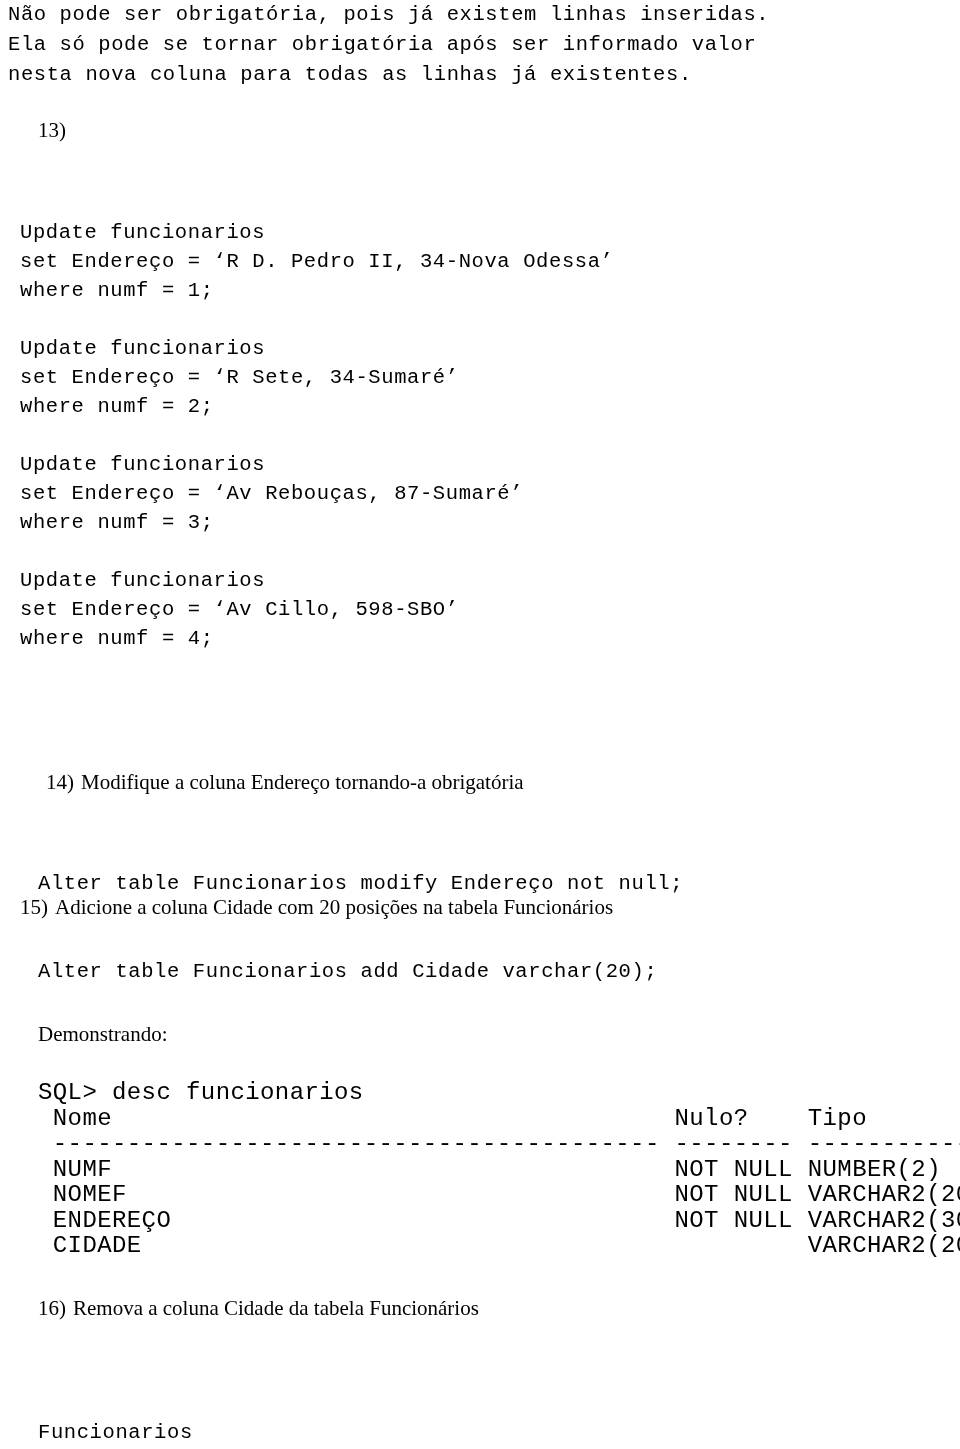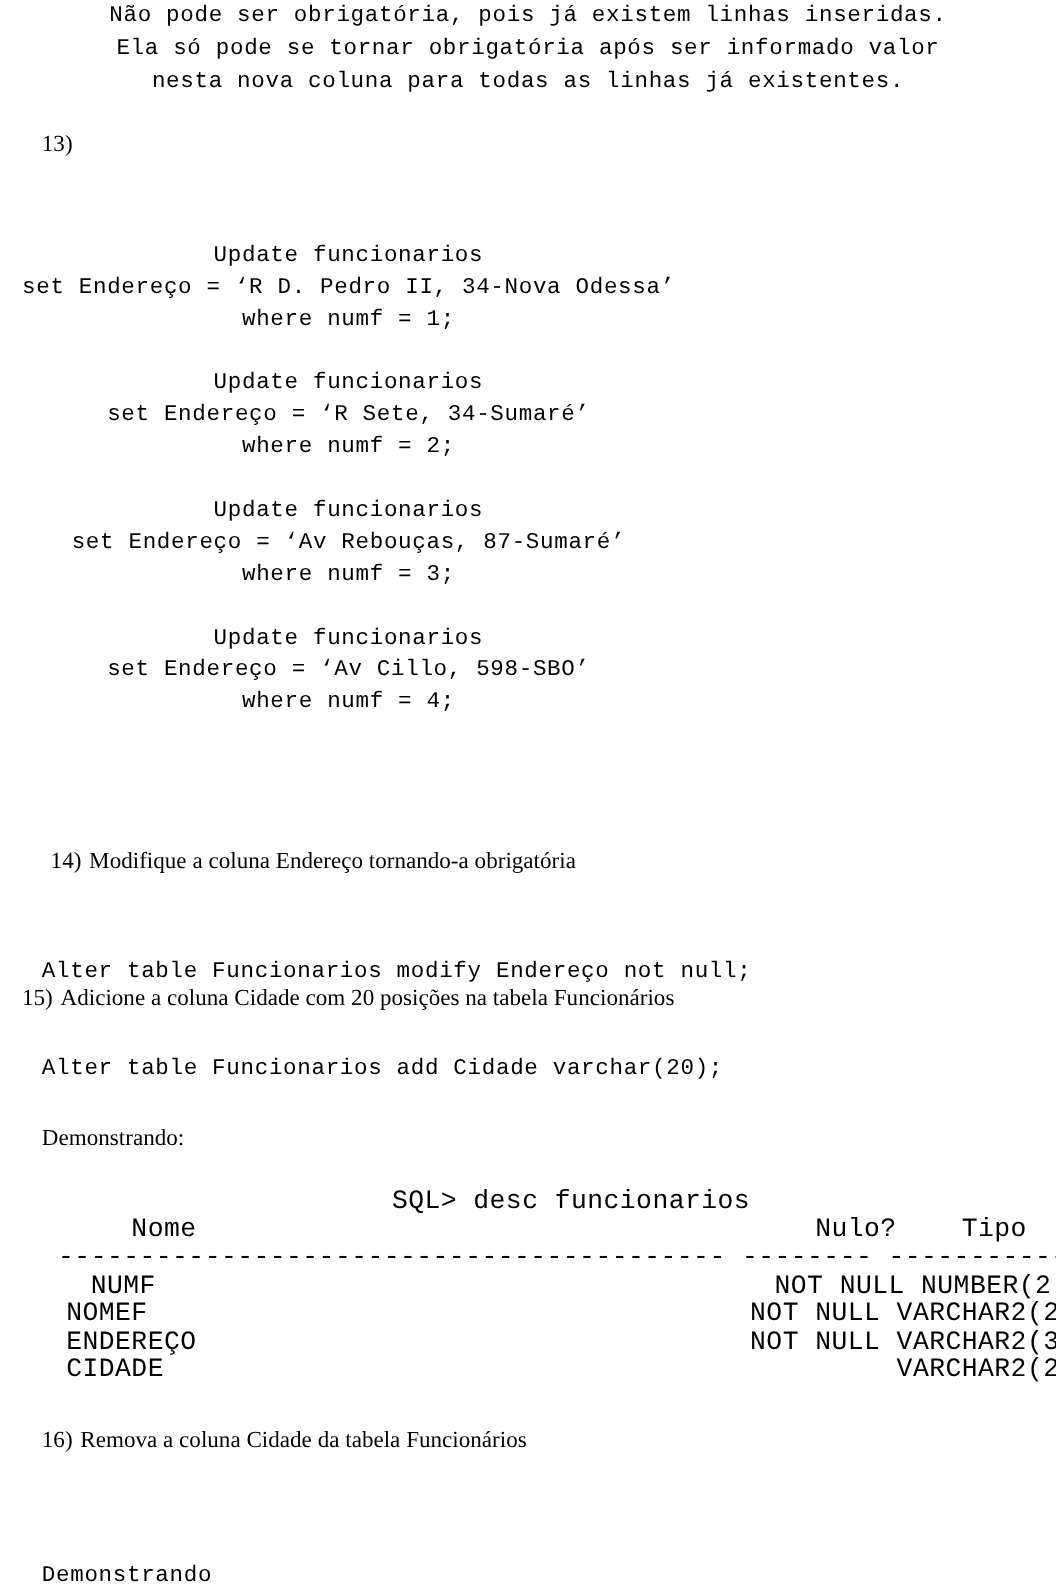--- a/index.html
+++ b/index.html
@@ -20,21 +20,20 @@
     height: 1449px;
     padding: 0;
     box-sizing: border-box;
   }
   .mono {
     font-family: "Liberation Mono", monospace;
     font-size: 20.5px;
     line-height: 29px;
     letter-spacing: 0.6px;
     white-space: pre;
-    text-align: center;
   }
   .serif {
     font-family: "Liberation Serif", serif;
     font-size: 21px;
     line-height: 28px;
   }
   .intro {
     position: absolute;
     left: 8px;
     top: 0px;
@@ -181,15 +180,15 @@
  ENDEREÇO                                  NOT NULL VARCHAR2(30)
  CIDADE                                             VARCHAR2(20)</div>
   </div>
 
   <div class="q16 ol-item">
     <span class="marker">16)</span>
     <span class="text">Remova a coluna Cidade da tabela Funcionários</span>
   </div>
 
 
-  <div class="demo2 mono">Demonstrando</div>
+  <div class="demo2 mono">Funcionarios</div>
 
 </div>
 
 </body></html>

